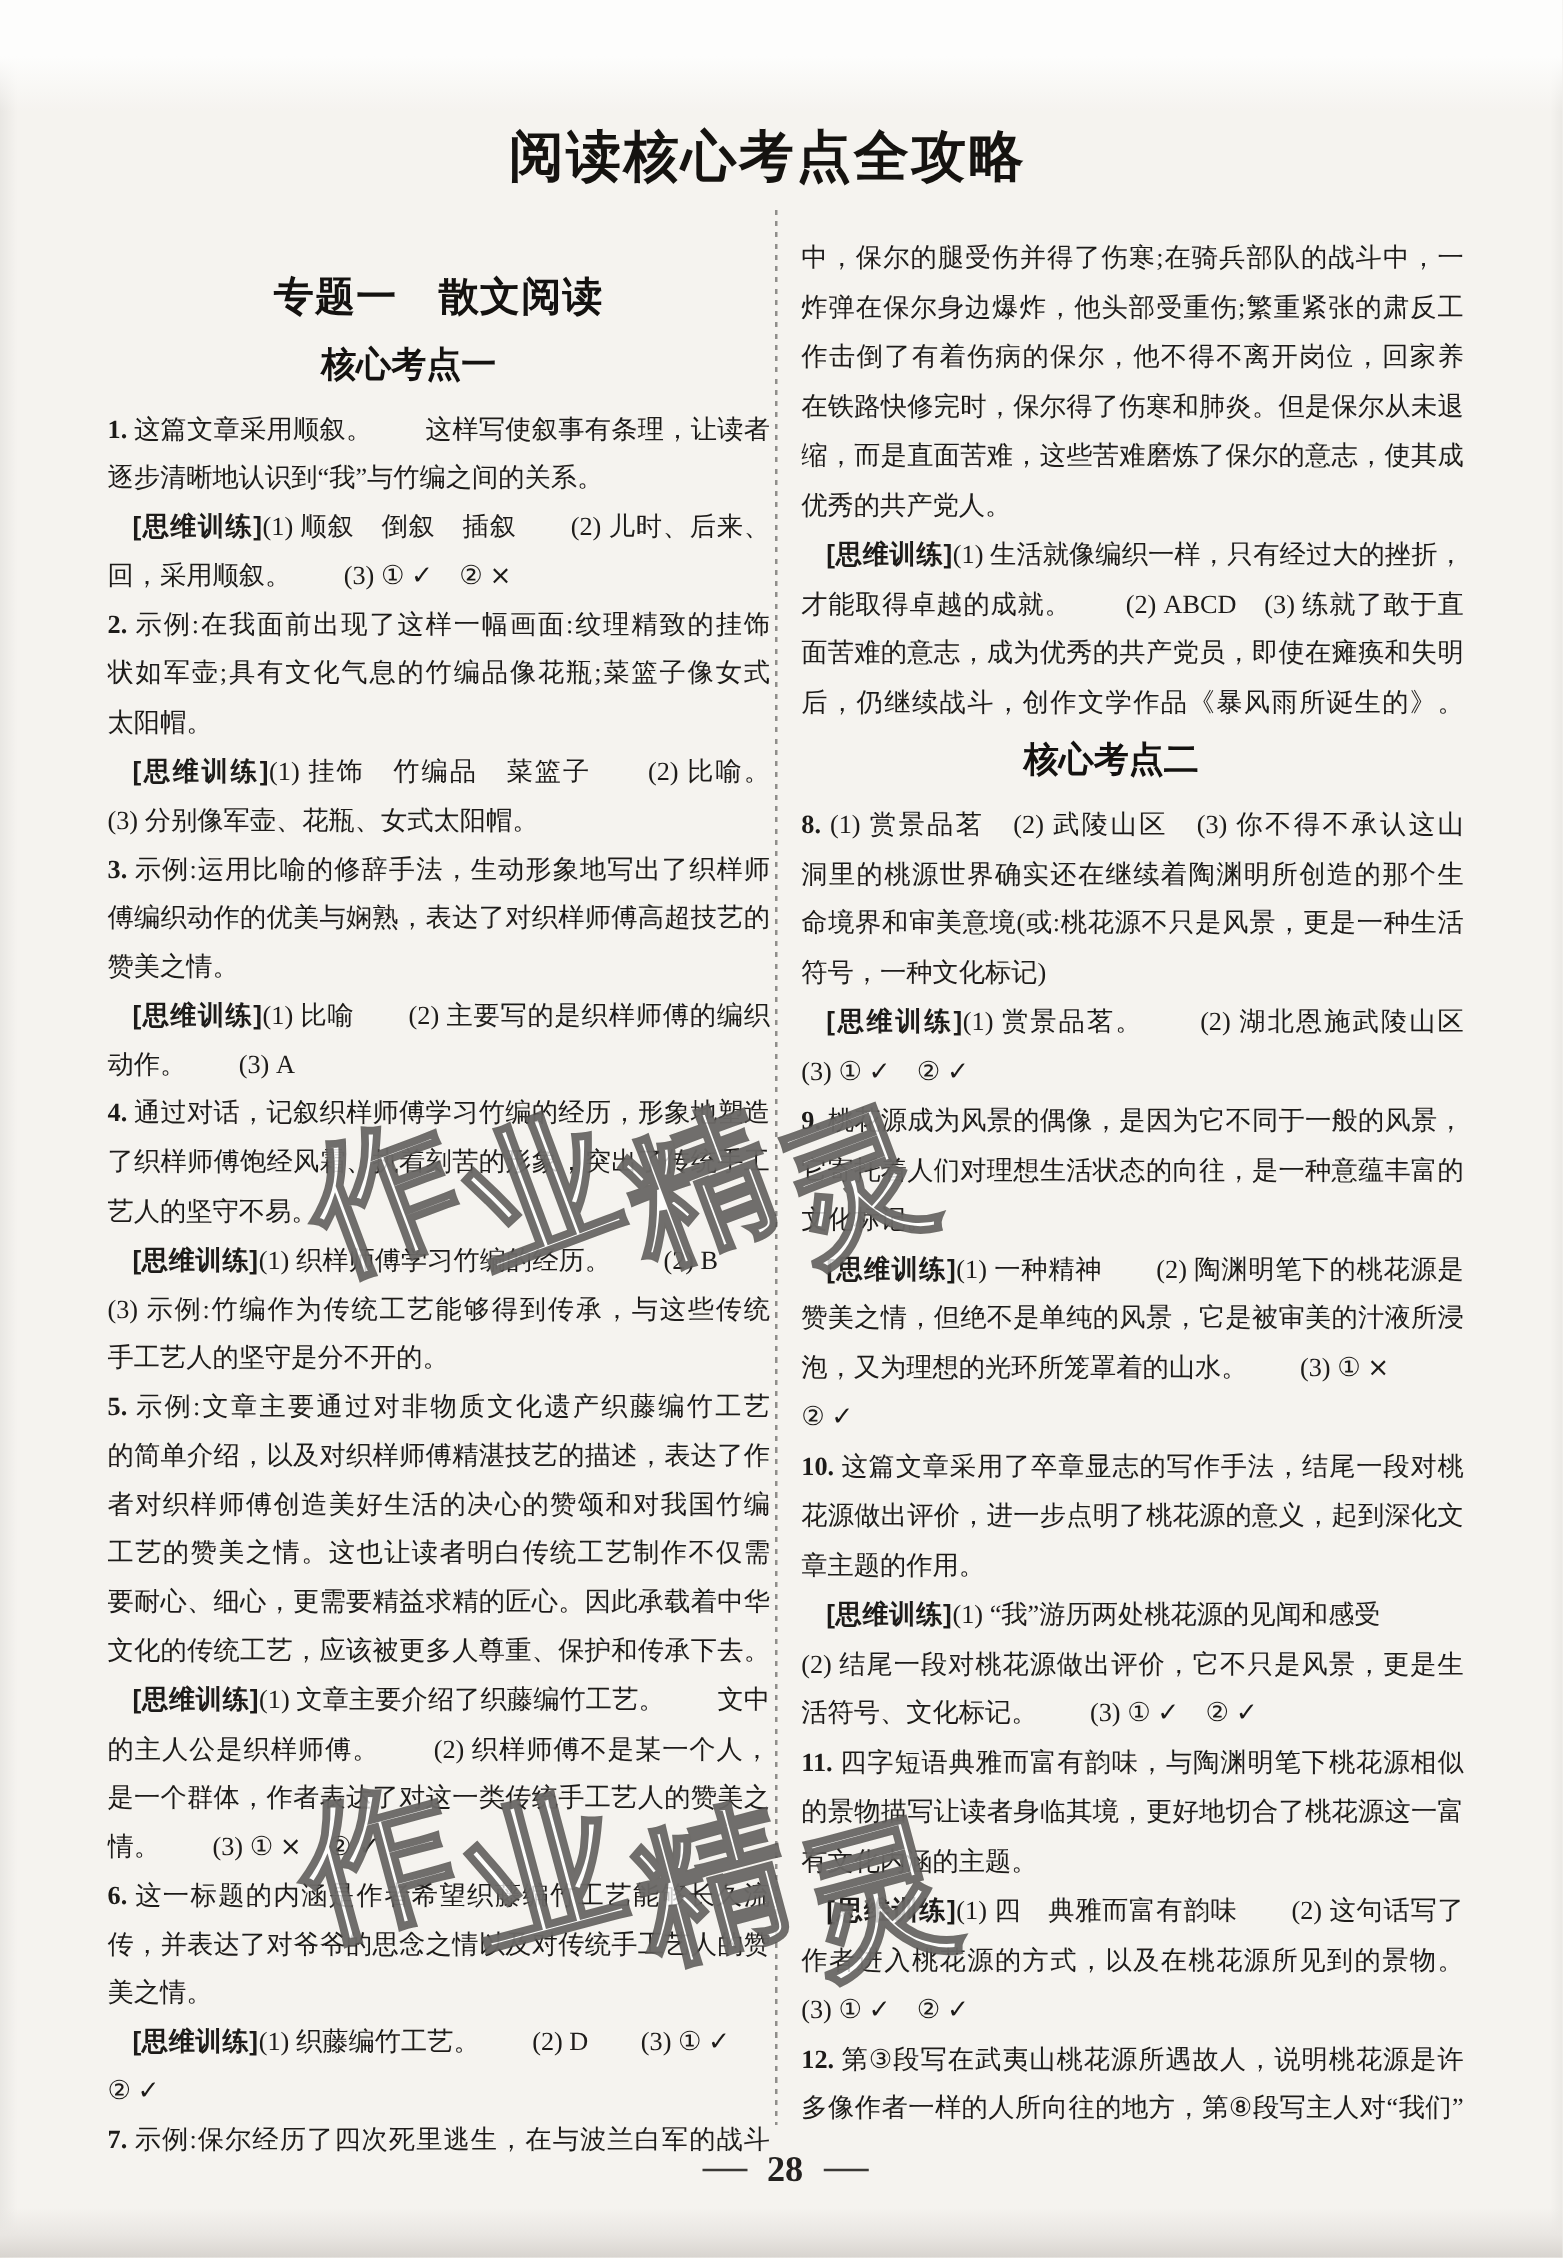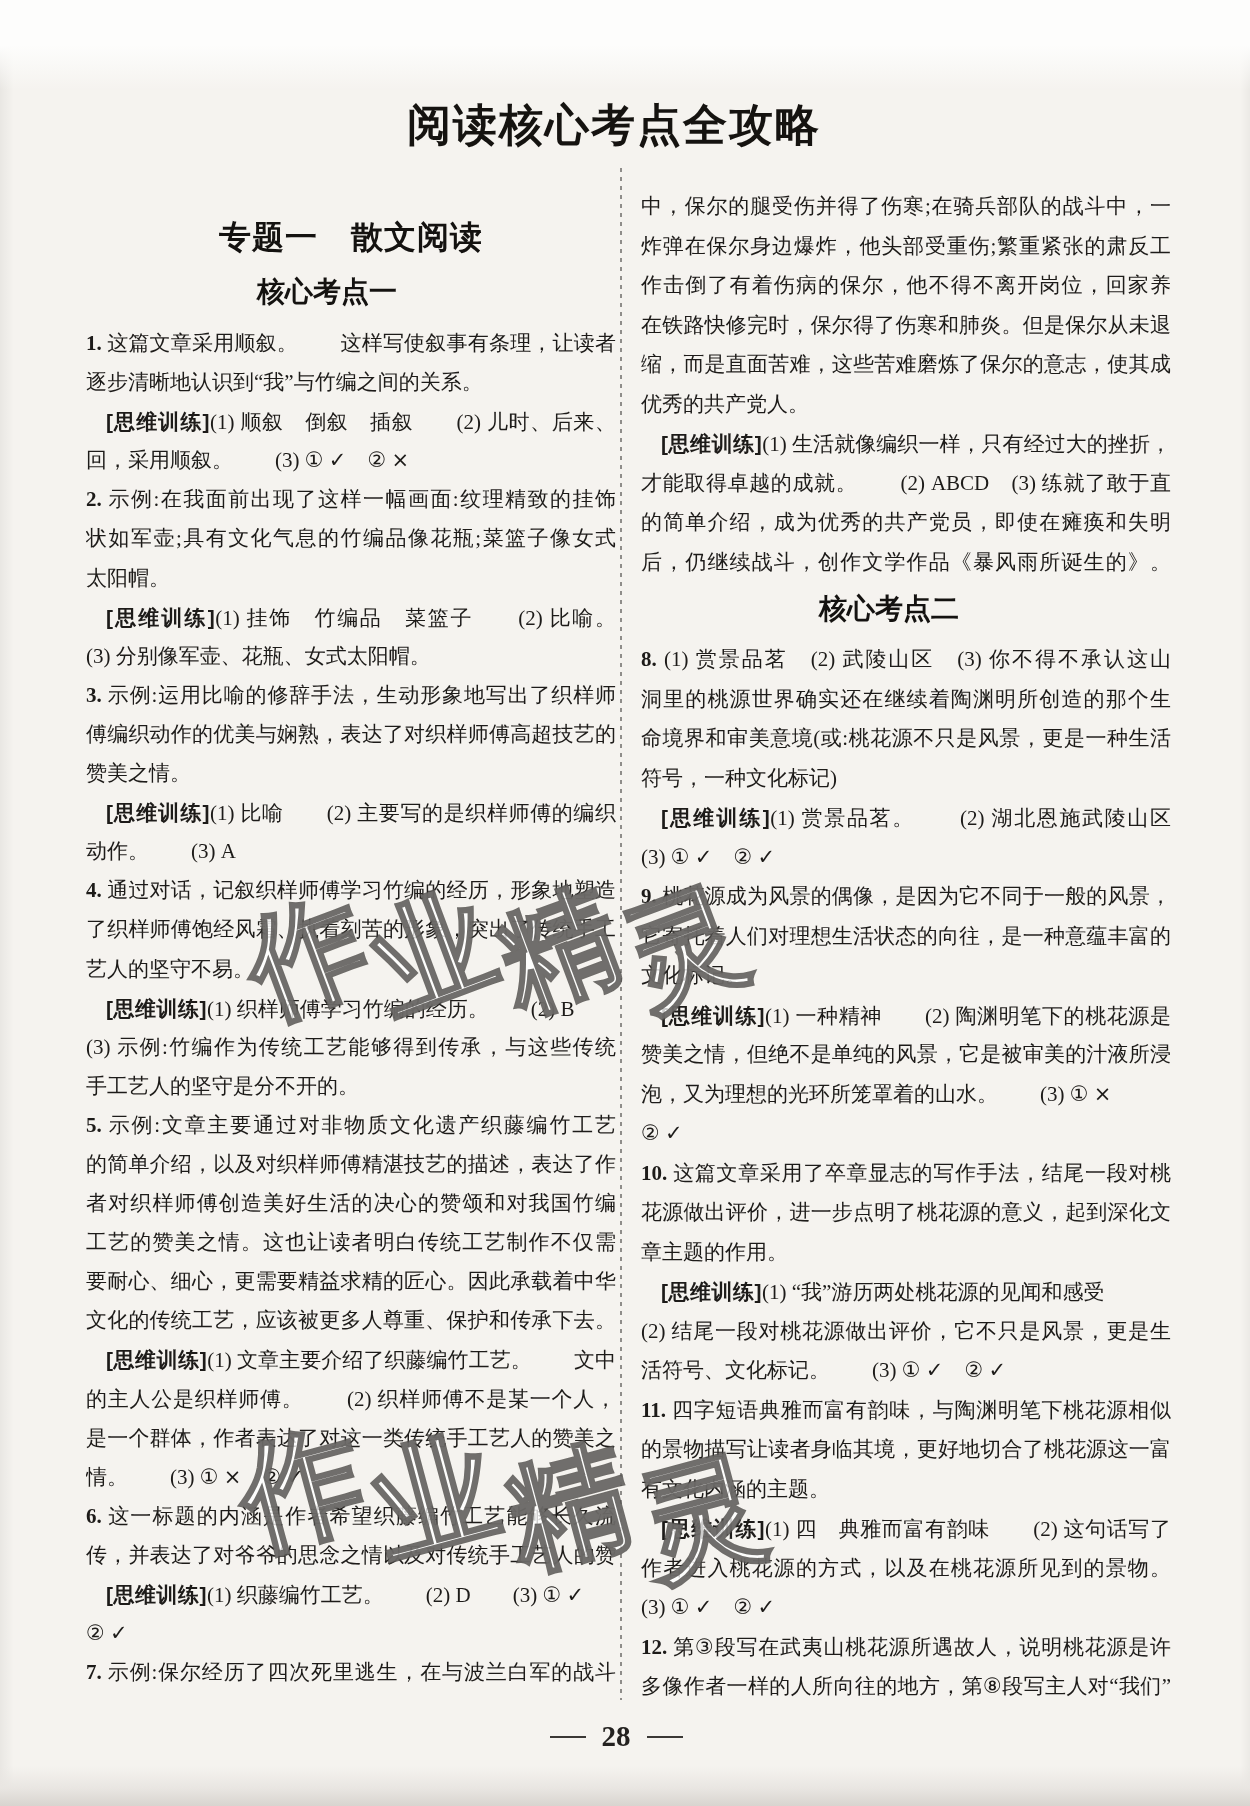--- a/index.html
+++ b/index.html
@@ -64,21 +64,21 @@
     position:absolute;display:flex;z-index:3;pointer-events:none;
     font-family:"Liberation Sans","DejaVu Sans",sans-serif;font-weight:bold;
     color:rgba(255,255,255,0.78);
     -webkit-text-stroke:2.5px rgba(80,78,76,0.82);
     text-stroke:2.5px rgba(80,78,76,0.82);
   }
   .wm1{left:248px;top:890px;font-size:118px;gap:8px;transform:rotate(-1.5deg);}
   .wm2{left:240px;top:1438px;font-size:122px;gap:12px;transform:rotate(4deg);}
   .wchar{display:inline-block;line-height:1.05;transform:rotate(-19deg);}
   .pagenum{
-    position:absolute;top:1720px;left:0;width:1232px;z-index:1;
+    position:absolute;top:1720px;left:12px;width:1232px;z-index:1;
     text-align:center;font-size:29px;font-weight:bold;color:#242220;
     font-family:"Liberation Serif","DejaVu Serif",serif;
   }
   .pagenum .dash{
     display:inline-block;width:36px;height:0;border-top:2.5px solid #3a3835;
     vertical-align:middle;margin:0 16px 4px 16px;
   }
 </style>
 </head>
 <body>
@@ -118,37 +118,38 @@
         <div class="line full">者对织样师傅创造美好生活的决心的赞颂和对我国竹编</div>
         <div class="line full">工艺的赞美之情。这也让读者明白传统工艺制作不仅需</div>
         <div class="line full">要耐心、细心，更需要精益求精的匠心。因此承载着中华</div>
         <div class="line full">文化的传统工艺，应该被更多人尊重、保护和传承下去。</div>
         <div class="line full"><span class="train">[思维训练]</span>(1) 文章主要介绍了织藤编竹工艺。　　文中</div>
         <div class="line full">的主人公是织样师傅。　　(2) 织样师傅不是某一个人，而</div>
         <div class="line full">是一个群体，作者表达了对这一类传统手工艺人的赞美之</div>
         <div class="line">情。　　(3) <span class="mark">①</span> <span class="mark">×</span>　<span class="mark">②</span> <span class="mark">✓</span></div>
         <div class="line full"><b class="qnum">6.</b> 这一标题的内涵是作者希望织藤编竹工艺能够长久流</div>
         <div class="line full">传，并表达了对爷爷的思念之情以及对传统手工艺人的赞</div>
+        <div class="line">美之情。</div>
         <div class="line"><span class="train">[思维训练]</span>(1) 织藤编竹工艺。　　(2) D　　(3) <span class="mark">①</span> <span class="mark">✓</span></div>
         <div class="line"><span class="mark">②</span> <span class="mark">✓</span></div>
         <div class="line full"><b class="qnum">7.</b> 示例:保尔经历了四次死里逃生，在与波兰白军的战斗</div>
       </div>
   </div>
 
   <div class="col right">
     <div class="lines" id="right-lines-1">
         <div class="line full">中，保尔的腿受伤并得了伤寒;在骑兵部队的战斗中，一颗</div>
         <div class="line full">炸弹在保尔身边爆炸，他头部受重伤;繁重紧张的肃反工</div>
         <div class="line full">作击倒了有着伤病的保尔，他不得不离开岗位，回家养病;</div>
         <div class="line full">在铁路快修完时，保尔得了伤寒和肺炎。但是保尔从未退</div>
         <div class="line full">缩，而是直面苦难，这些苦难磨炼了保尔的意志，使其成为</div>
         <div class="line">优秀的共产党人。</div>
         <div class="line full"><span class="train">[思维训练]</span>(1) 生活就像编织一样，只有经过大的挫折，</div>
         <div class="line full">才能取得卓越的成就。　　(2) ABCD　(3) 练就了敢于直</div>
-        <div class="line full">的简单介绍，成为优秀的共产党员，即使在瘫痪和失明</div>
+        <div class="line full">面苦难的意志，成为优秀的共产党员，即使在瘫痪和失明</div>
         <div class="line full">后，仍继续战斗，创作文学作品《暴风雨所诞生的》。</div>
       </div>
     <div class="h2 right-sub">核心考点二</div>
     <div class="lines" id="right-lines-2">
         <div class="line full"><b class="qnum">8.</b> (1) 赏景品茗　(2) 武陵山区　(3) 你不得不承认这山</div>
         <div class="line full">洞里的桃源世界确实还在继续着陶渊明所创造的那个生</div>
         <div class="line full">命境界和审美意境(或:桃花源不只是风景，更是一种生活</div>
         <div class="line">符号，一种文化标记)</div>
         <div class="line full"><span class="train">[思维训练]</span>(1) 赏景品茗。　　(2) 湖北恩施武陵山区</div>
         <div class="line">(3) <span class="mark">①</span> <span class="mark">✓</span>　<span class="mark">②</span> <span class="mark">✓</span></div>

